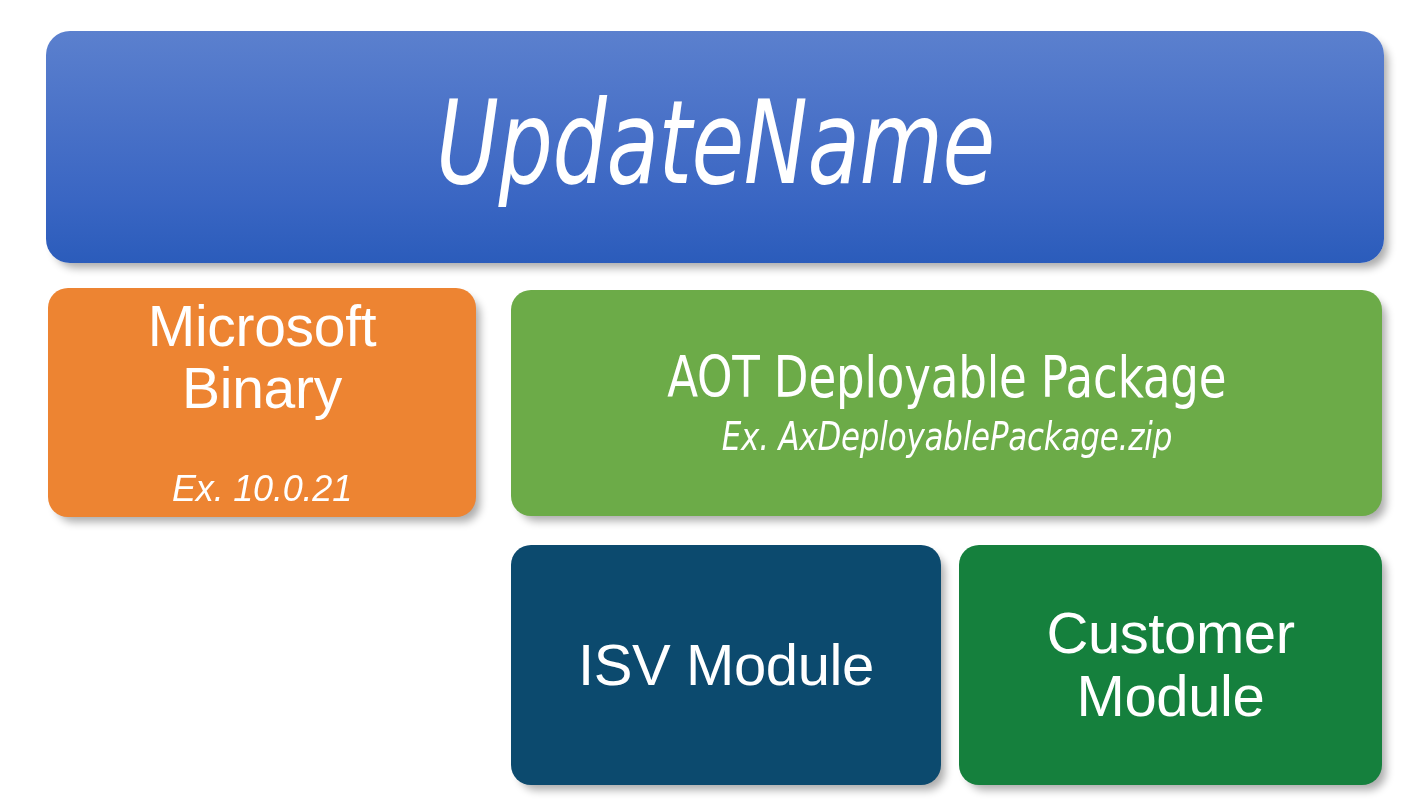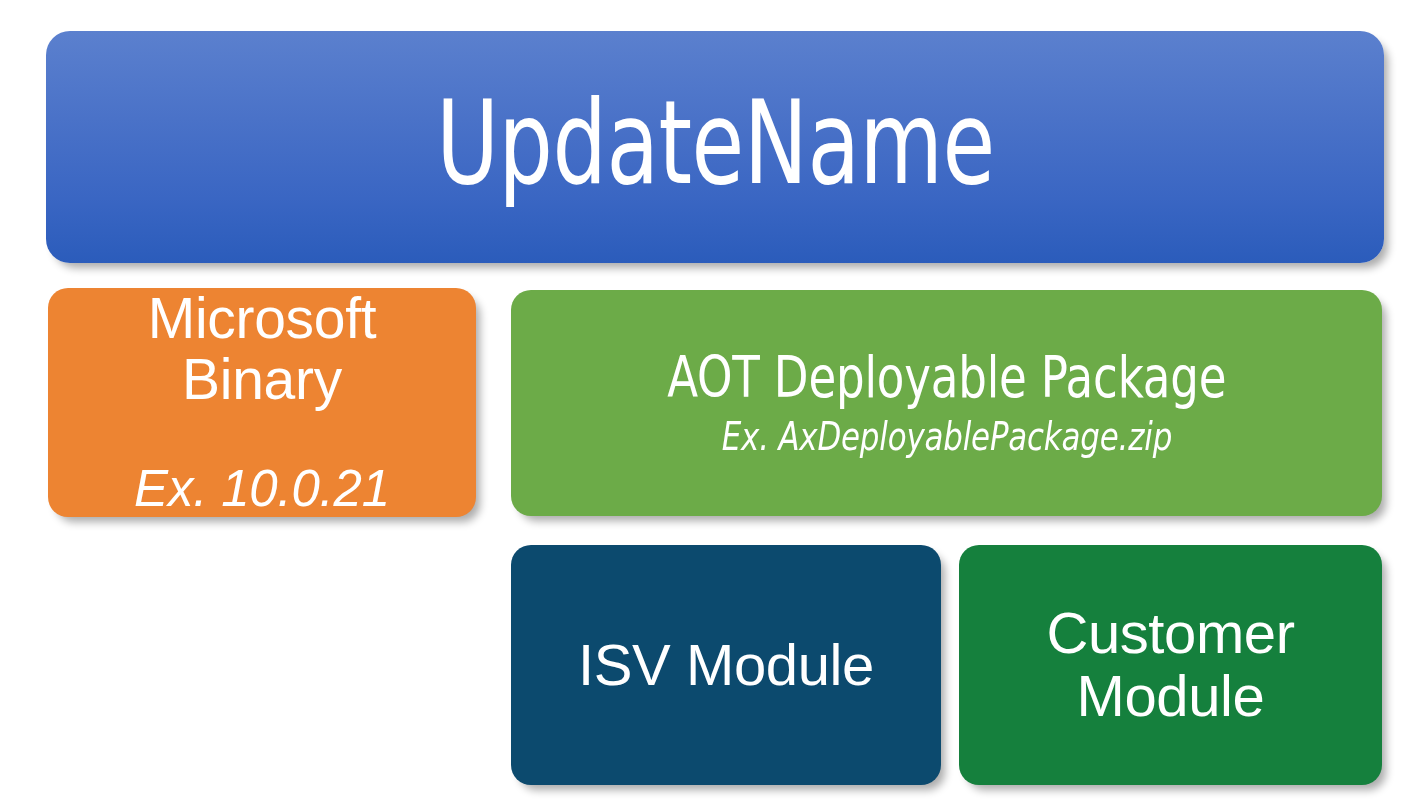--- a/index.html
+++ b/index.html
@@ -39,20 +39,21 @@
   }
 
   
   #node-update-name {
     left: 46px;
     top: 31px;
     width: 1338px;
     height: 232px;
     background: linear-gradient(to bottom, #5B80CE 0%, #4A72C8 38%, #3A66C3 72%, #2B5CBB 100%);
     border-radius: 24px;
+    font-style: italic;
   }
   .title-text {
     font-size: 116px;
     line-height: 1;
     font-weight: 300;
     letter-spacing: -0.5px;
     font-family: "DejaVu Sans Condensed", "Liberation Sans Narrow", "Liberation Sans", sans-serif;
     font-stretch: condensed;
     transform: scaleX(0.82);
     transform-origin: center center;
@@ -110,21 +111,21 @@
     font-weight: 400;
     line-height: 1.1;
   }
 
   
   #node-microsoft-binary .node-label {
     font-size: 57px;
     letter-spacing: -0.3px;
   }
   #node-microsoft-binary .node-sublabel {
-    font-size: 51px;
+    font-size: 36px;
     margin-top: 6px;
     letter-spacing: -0.2px;
   }
 
   
   #node-aot-deployable-package .node-label {
     font-size: 57px;
     font-family: "DejaVu Sans Condensed", "Liberation Sans Narrow", "Liberation Sans", sans-serif;
     font-stretch: condensed;
     transform: scaleX(0.88);

